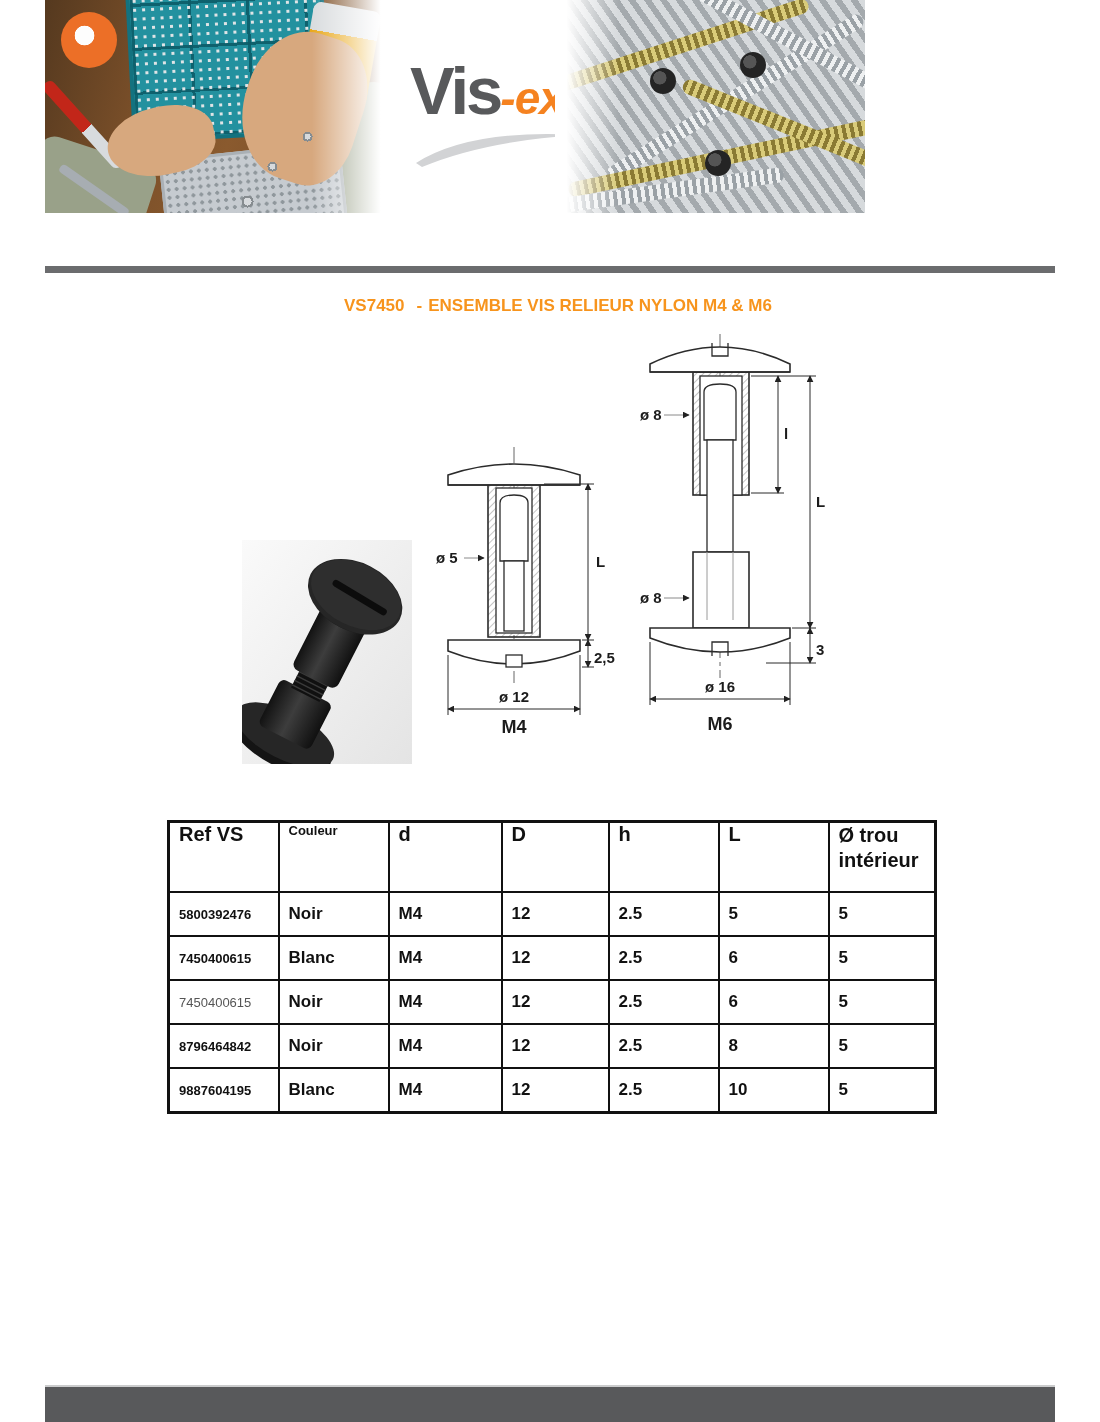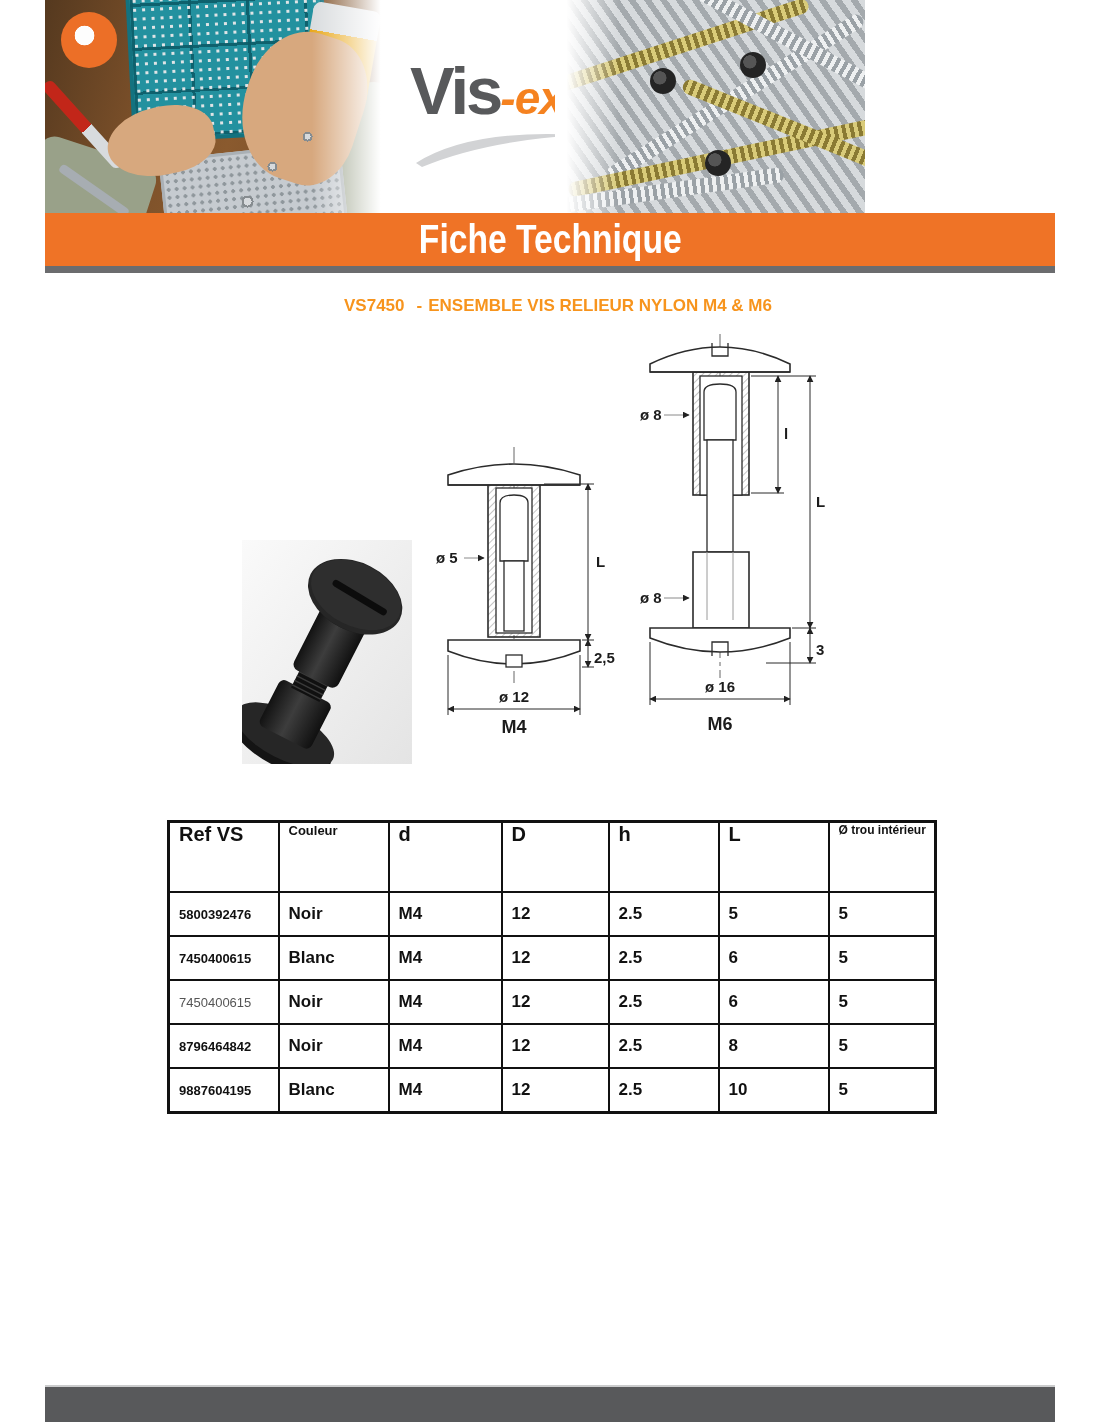--- a/index.html
+++ b/index.html
@@ -87,21 +87,21 @@
   
   .spec-table{position:absolute;left:167px;top:820px;border-collapse:collapse;
     border:3px solid #111;}
   .spec-table th,.spec-table td{border:2px solid #111;text-align:left;
     padding:0 0 0 9px;color:#111;}
   .spec-table th{height:68px;vertical-align:top;margin-top:12px;}
   .spec-table td{height:42px;vertical-align:middle;font-weight:700;font-size:17px;}
   .th-ref{font-size:20px;padding-top:13px;}
   .th-couleur{font-size:13px;padding-top:15px;}
   .th-dim{font-size:20px;padding-top:13px;}
-  .th-trou{font-size:12px;line-height:1.25;padding-top:10px;}
+  .th-trou{font-size:20px;line-height:1.25;padding-top:10px;}
   .spec-table td.ref{font-size:13px;}
   .spec-table td.ref.light{font-weight:400;color:#555;}
 
   
   .footer{position:absolute;left:45px;top:1385px;width:1010px;height:37px;
     background:#58595B;border-top:2px solid #cbcccd;box-sizing:border-box;}
 </style>
 </head>
 <body>
 
@@ -141,23 +141,20 @@
       <div class="abs pr-bar pr-silver" style="left:110px;top:30px;width:240px;transform:rotate(28deg);"></div>
       <div class="abs pr-bar pr-silver" style="left:-30px;top:185px;width:260px;transform:rotate(-8deg);"></div>
       <div class="abs pr-bar pr-brass" style="left:120px;top:120px;width:230px;transform:rotate(22deg);"></div>
       <div class="abs pr-head" style="left:95px;top:68px;"></div>
       <div class="abs pr-head" style="left:185px;top:52px;"></div>
       <div class="abs pr-head" style="left:150px;top:150px;"></div>
       <div class="abs pr-fade"></div>
     </div>
   </div>
 
-  <div class="banner">
-    <span class="banner-text">Fiche Technique</span>
-  </div>
   <div class="banner-rule"></div>
 
   <div class="doc-title">
     <span>VS7450</span><span class="sep">-</span><span>ENSEMBLE VIS RELIEUR NYLON M4 &amp; M6</span>
   </div>
 
   <svg class="fig" style="left:242px;top:540px;" width="170" height="224" viewBox="0 0 170 224">
     <defs>
       <linearGradient id="bgph" x1="0" y1="0" x2="1" y2="1">
         <stop offset="0" stop-color="#fafafa"></stop>

